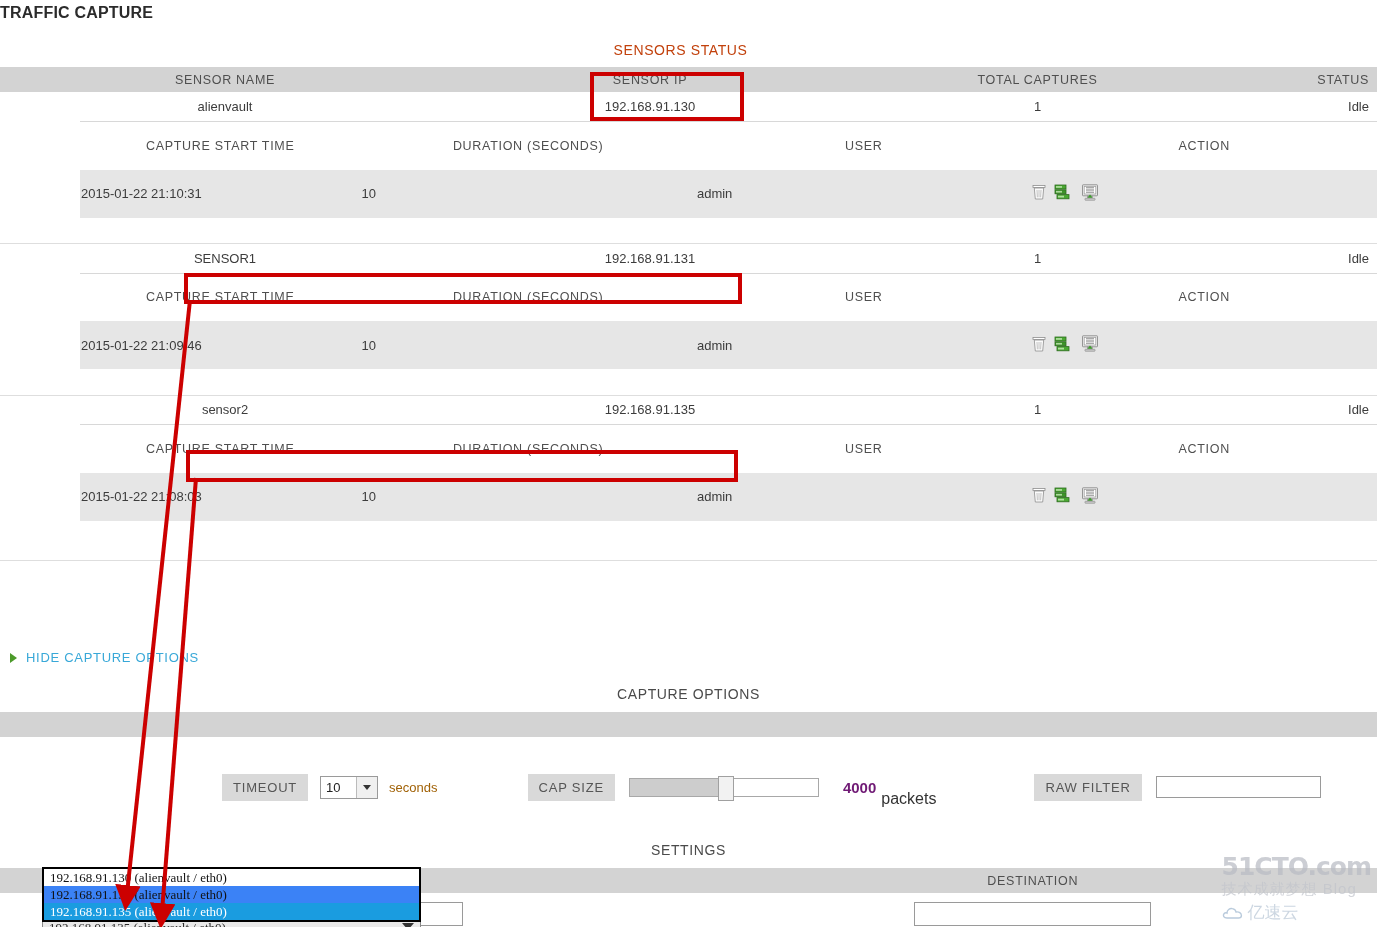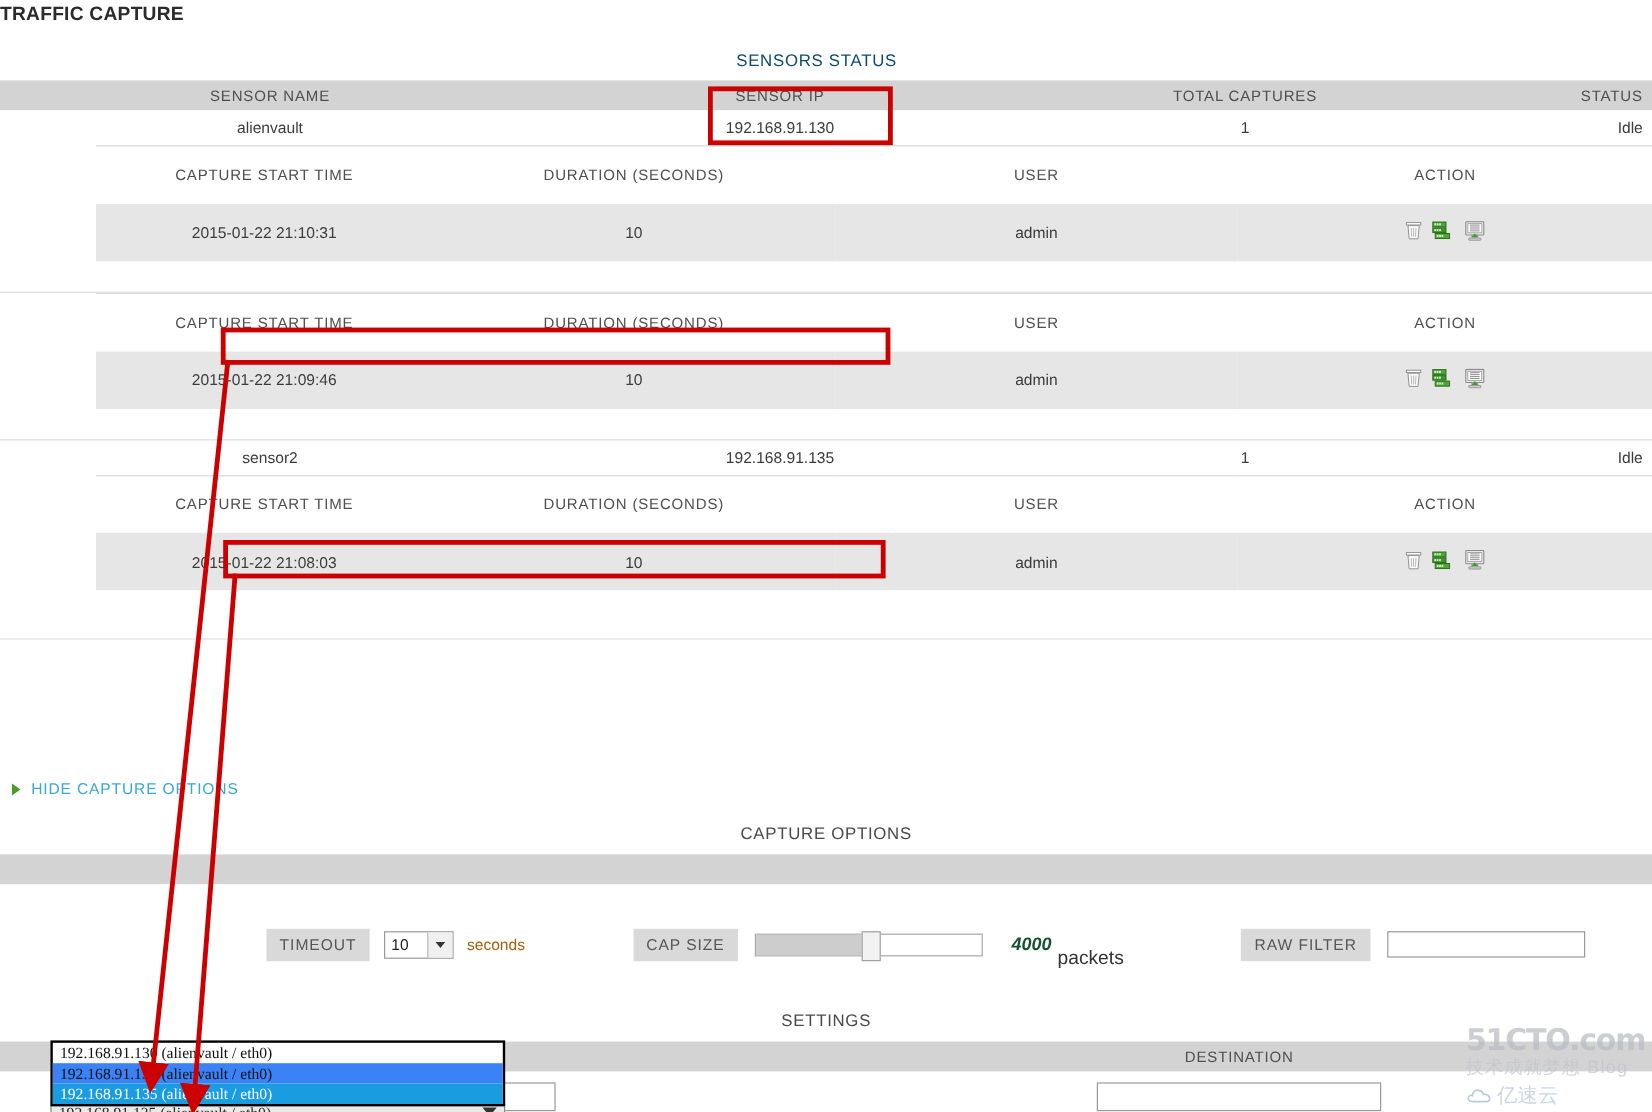--- a/index.html
+++ b/index.html
@@ -23,21 +23,21 @@
     font-size: 16px;
     font-weight: bold;
     color: #2b2b2b;
     letter-spacing: 0.2px;
   }
 
   
   .panel-caption {
     text-align: center;
     font-size: 14px;
-    color: #0c4a6e;
+    color: #c2410c;
     letter-spacing: 0.6px;
     padding: 6px 16px 9px 0;
   }
   .sensors-panel {
     position: absolute;
     left: 0px; top: 36px;
     width: 1377px;
   }
   .tbl { width: 100%; border-collapse: collapse; table-layout: fixed; padding-left: 37px; }
   .hdr-row td {
@@ -77,21 +77,21 @@
     letter-spacing: 0.7px;
     height: 48px;
     vertical-align: middle;
     text-align: center;
   }
   .inner-tbl .idata td {
     background: #e6e6e6;
     height: 48px;
     font-size: 13px;
     color: #3c3c3c;
-    text-align: center;
+    text-align: left;
     vertical-align: middle;
   }
   .ic-time { width: 280px; }
   .ic-dur  { width: 335px; }
   .ic-user { width: 335px; }
   .ic-act  { width: 345px; }
 
   .spacer-row td { height: 26px; background:#fff; border-bottom:1px solid #dedede; }
   .spacer-row-last td { height: 40px; background:#fff; border-bottom:1px solid #dedede; }
 
@@ -185,21 +185,21 @@
     position:absolute; left:0; top:0; bottom:0;
     width: 92px;
     background: #cdcdcd;
   }
   .slider-knob {
     position:absolute; left: 88px; top: -3px;
     width: 16px; height: 25px;
     background: #f2f2f2;
     border: 1px solid #a0a0a0;
   }
-  .cap-val { font-size: 15px; font-weight: bold; color:#14532d; margin-left: 24px; font-style: italic; }
+  .cap-val { font-size: 15px; font-weight: bold; color:#701a75; margin-left: 24px; }
   .cap-unit { font-size: 16px; color:#333; margin-left: 5px; margin-top: 24px; }
 
   .raw-input {
     margin-left: 14px;
     width: 165px; height: 22px;
     border: 1px solid #9a9a9a;
     background: #ffffff;
   }
 
   
@@ -396,20 +396,26 @@
                   </tr>
                 </tbody>
               </table>
             </div>
           </td>
         </tr>
         <tr class="spacer-row">
             <td colspan="4"></td>
           </tr>
 
+        <tr class="sensor-row">
+          <td class="c-name">SENSOR1</td>
+          <td class="c-ip">192.168.91.131</td>
+          <td class="c-tot">1</td>
+          <td class="c-stat">Idle</td>
+        </tr>
         <tr>
           <td colspan="4" style="padding:0;">
             <div class="inner-wrap">
               <table class="inner-tbl">
                 <tbody>
                   <tr class="ihdr">
                     <td class="ic-time">CAPTURE START TIME</td>
                     <td class="ic-dur">DURATION (SECONDS)</td>
                     <td class="ic-user">USER</td>
                     <td class="ic-act">ACTION</td>

